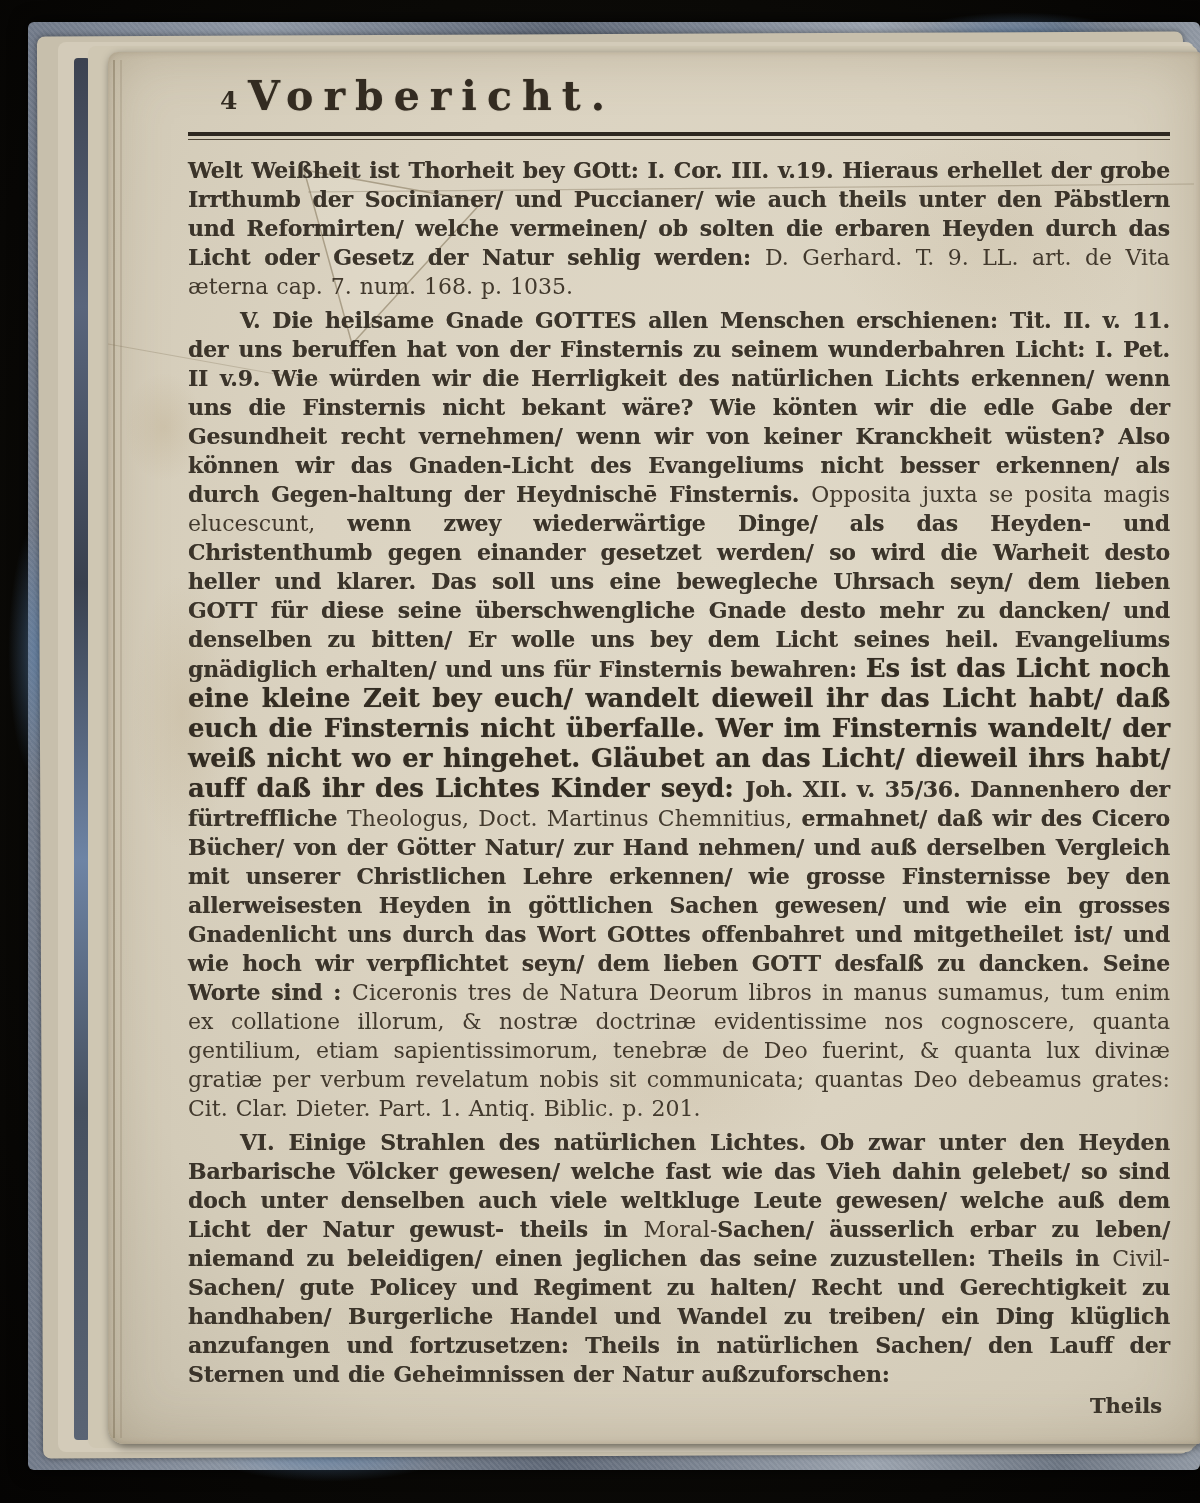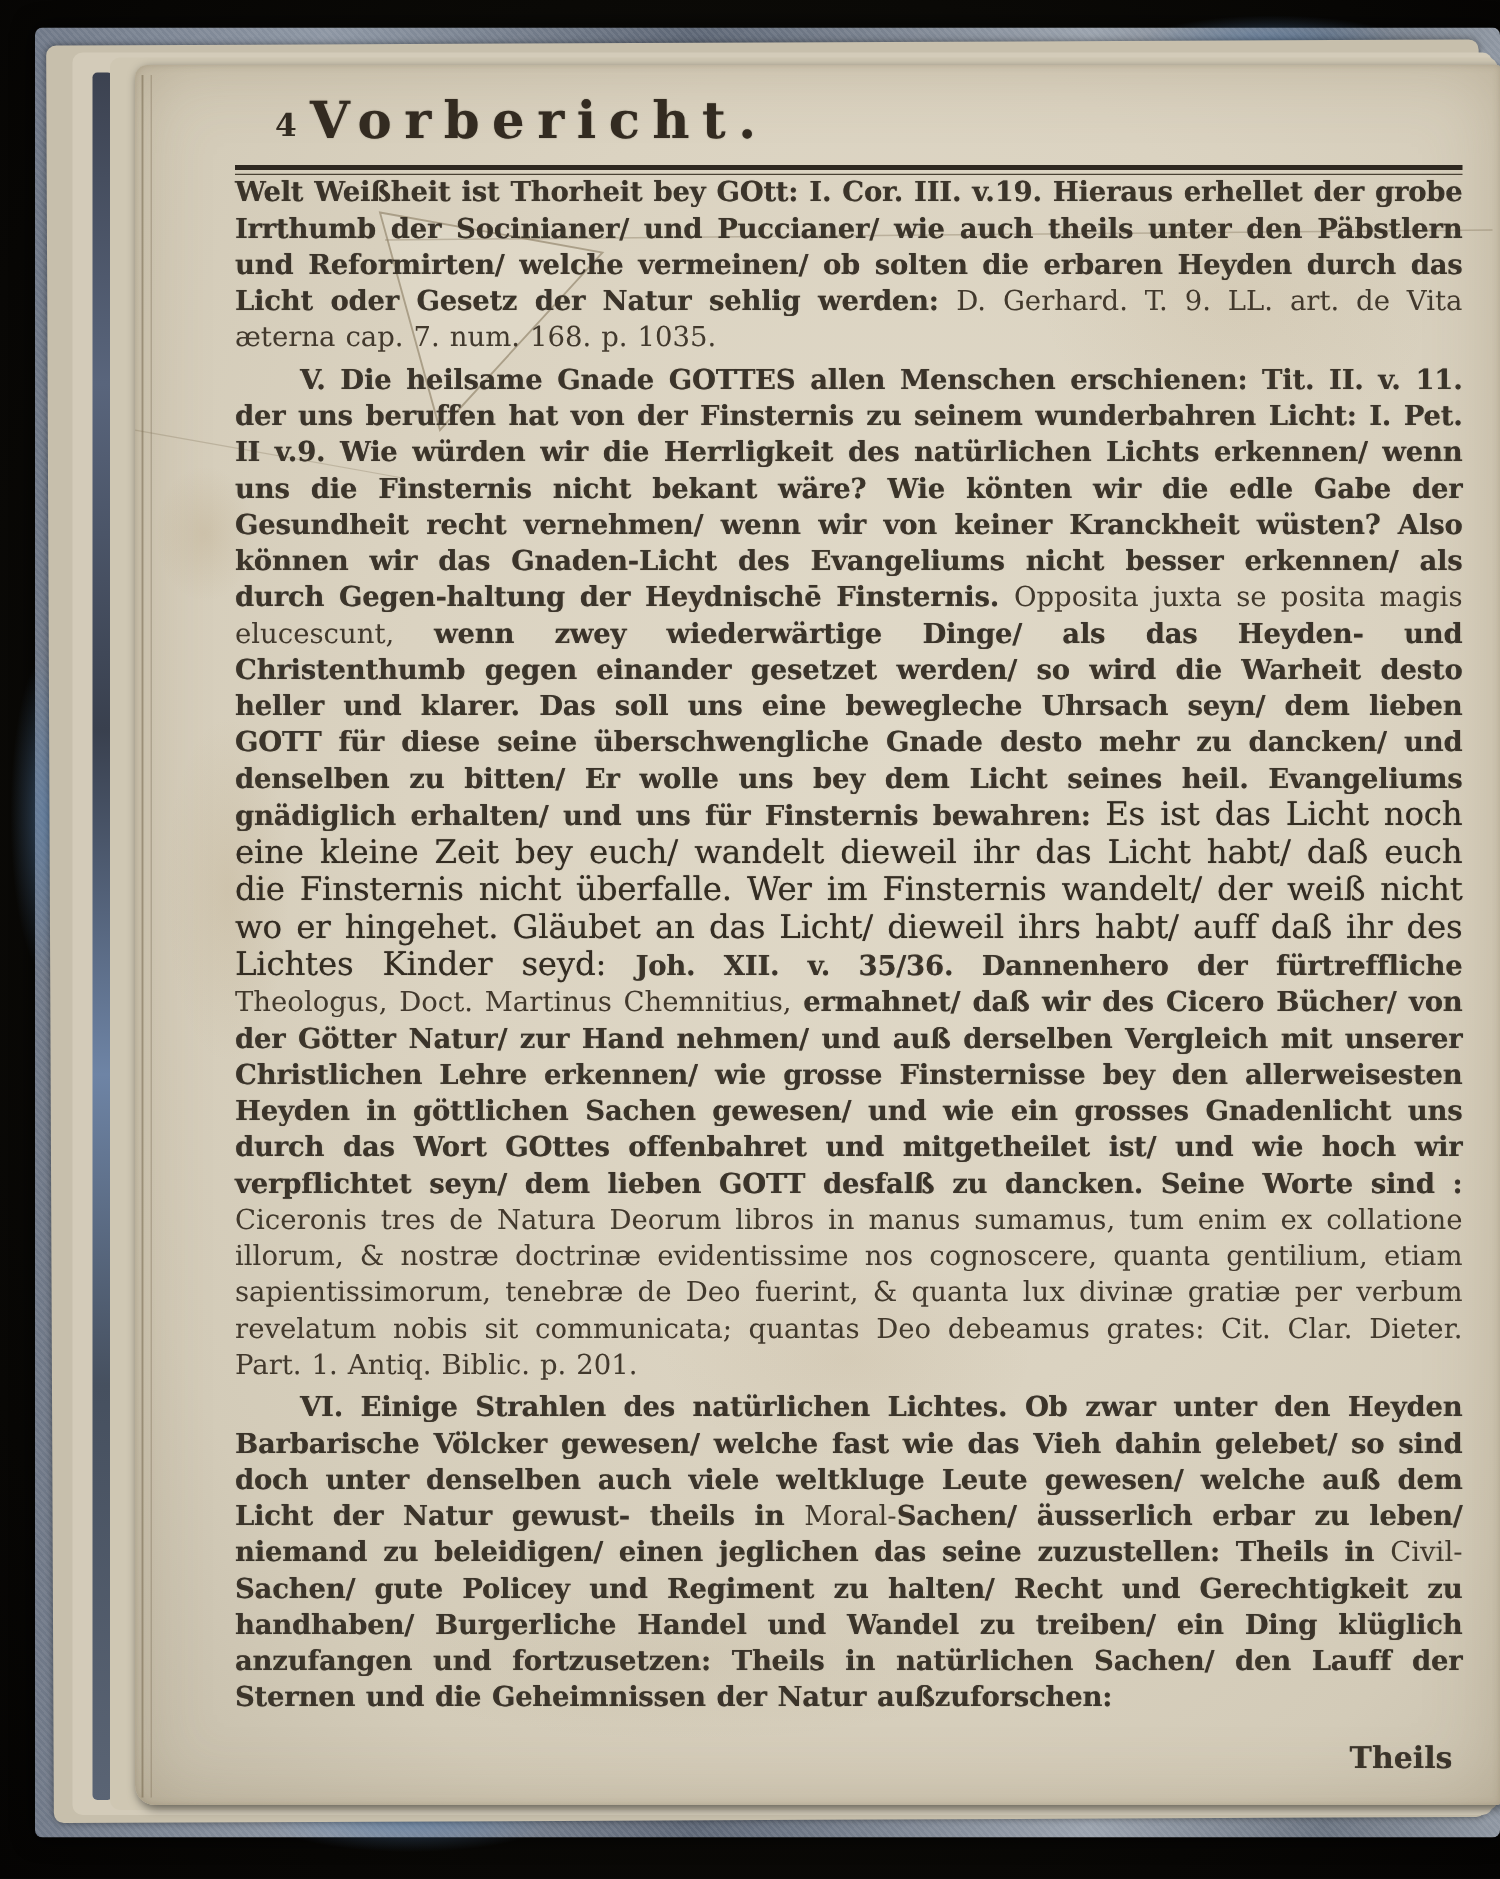--- a/index.html
+++ b/index.html
@@ -52,29 +52,29 @@
   }
   .running-header{
     text-align:left;padding-left:60px;
     font-size:41px;line-height:48px;font-weight:700;letter-spacing:10px;
     color:#332b21;text-shadow:0 0 1px rgba(51,43,33,.55);
   }
   .header-rule{
     margin-top:12px;height:3px;
     border-top:4px solid #2e2820;border-bottom:1px solid #4a4234;
   }
-  .body-text{margin-top:0;text-align:justify;}
+  .body-text{margin-top:16px;text-align:justify;}
   .para{margin:0;font-size:22px;line-height:29px;word-spacing:1px;}
   .para.indent{text-indent:52px;margin-top:5px;}
   .seg-fraktur{font-weight:700;color:#3b342a;letter-spacing:-.2px;text-shadow:0 0 .6px rgba(59,52,42,.6);}
-  .seg-fraktur-large{font-weight:400;font-size:26px;color:#332c22;letter-spacing:-.2px;text-shadow:0 0 .7px rgba(51,44,34,.65);}
+  .seg-fraktur-large{font-weight:700;font-size:26px;color:#332c22;letter-spacing:-.2px;text-shadow:0 0 .7px rgba(51,44,34,.65);}
   .seg-antiqua{font-weight:400;color:#42392d;}
   .catchword{
-    text-align:right;font-size:24px;font-weight:700;color:#3b342a;
-    margin-top:18px;padding-right:8px;text-shadow:0 0 .6px rgba(59,52,42,.6);
+    text-align:right;font-size:21px;font-weight:700;color:#3b342a;
+    margin-top:4px;padding-right:8px;text-shadow:0 0 .6px rgba(59,52,42,.6);
   }
 </style>
 </head>
 <body>
 
 <div id="photo">
 
   <div class="cover">
     <div class="cover-marble" style="left:880px;top:-10px;width:220px;height:50px;"></div>
     <div class="cover-marble" style="left:-20px;top:500px;width:60px;height:260px;"></div>

